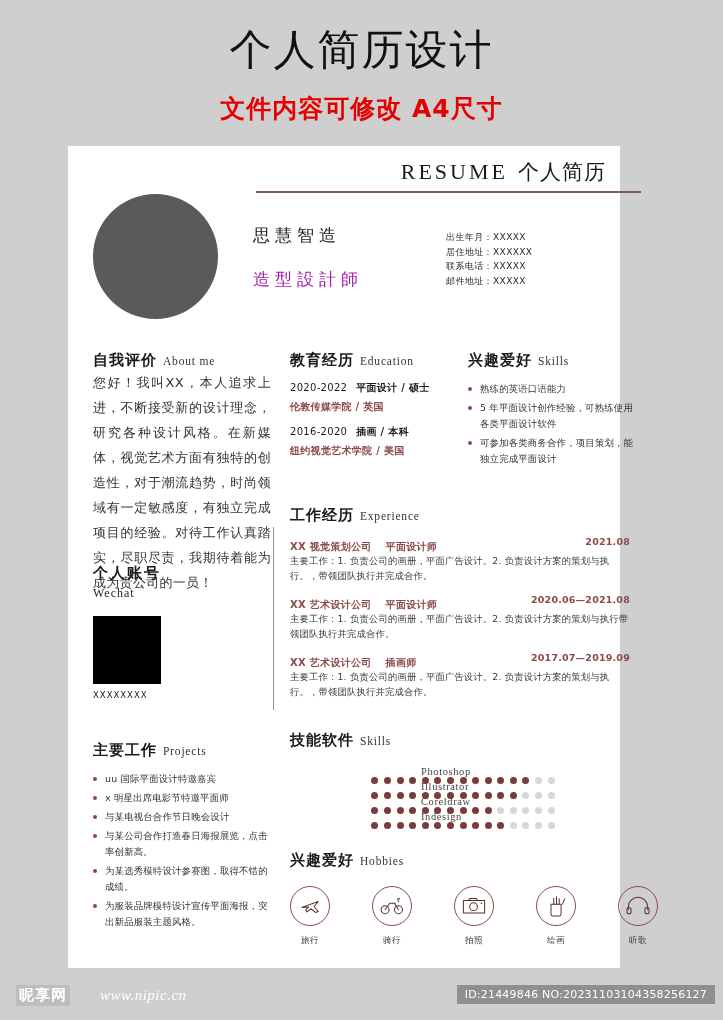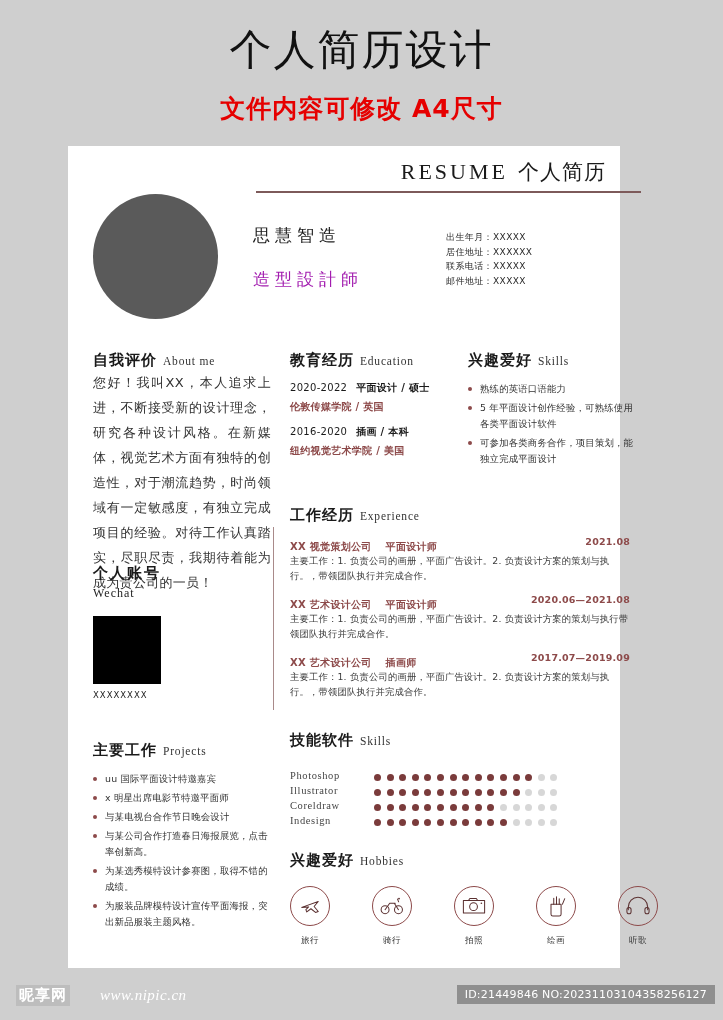--- a/index.html
+++ b/index.html
@@ -121,21 +121,21 @@
     font-size:9.4px;color:#333;line-height:16px;letter-spacing:.2px;
   }
   .bullets li:before{
     content:"";position:absolute;left:0;top:6px;width:4px;height:4px;border-radius:50%;background:#8d4a4a;
   }
   
   .proj{position:absolute;left:25px;top:595px;width:182px;}
   
   .soft{position:absolute;left:222px;top:585px;width:340px;}
   .soft-rows{margin-top:16px;}
-  .soft-row{display:flex;align-items:flex-end;height:15px;}
+  .soft-row{display:flex;align-items:center;height:15px;flex-direction:column;}
   .soft-name{
     width:78px;
     font-family:"Liberation Serif","DejaVu Serif",serif;
     font-size:10.5px;color:#444;letter-spacing:.6px;
   }
   .soft-dots{display:flex;gap:5.6px;margin-left:6px;}
   .dot{width:7px;height:7px;border-radius:50%;background:#d7d7d7;}
   .dot.on{background:#7a3b3b;}
   
   .hob{position:absolute;left:222px;top:705px;width:340px;}

